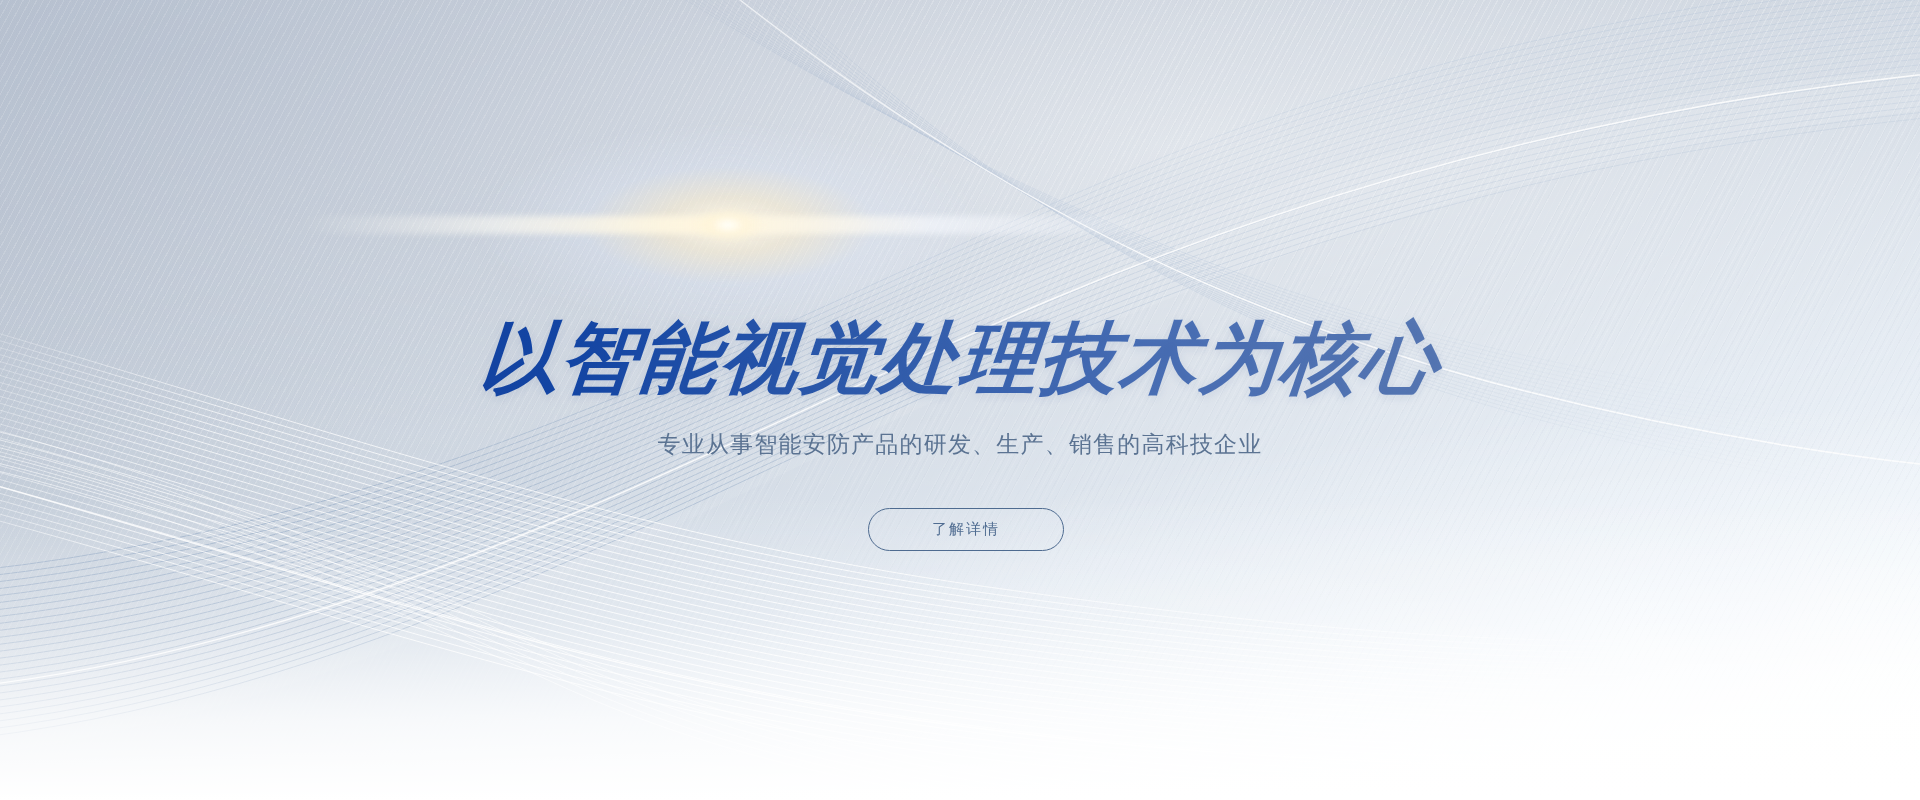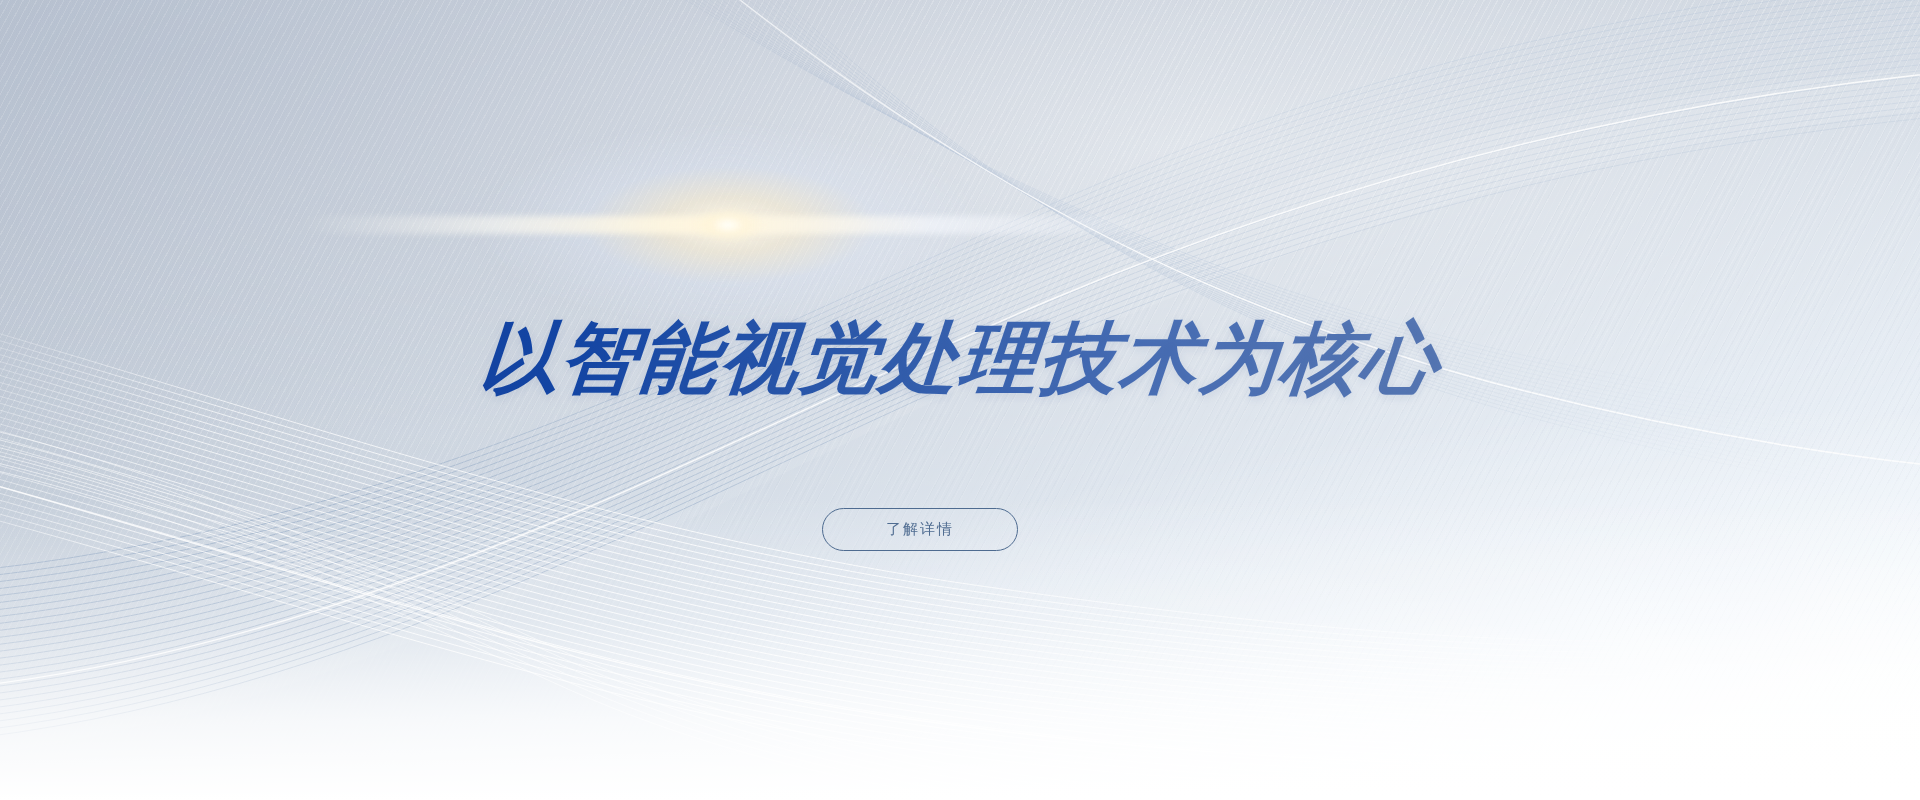--- a/index.html
+++ b/index.html
@@ -205,21 +205,21 @@
     font-size: 23px;
     line-height: 34px;
     font-weight: 400;
     letter-spacing: 1.2px;
     color: #5b7392;
     font-family: "DejaVu Sans", "Liberation Sans", sans-serif;
   }
 
   #hero-cta {
     position: absolute;
-    left: 822px;
+    left: 868px;
     top: 508px;
     width: 196px;
     height: 43px;
     box-sizing: border-box;
     border: 1.6px solid #4e6b90;
     border-radius: 22px;
     background: transparent;
     color: #4f6c91;
     font-size: 15px;
     line-height: 39px;
@@ -382,17 +382,18 @@
   <div class="bg-layer" id="bg-foot"></div>
 
   <div id="bg-flare"></div>
   <div id="bg-flare-streak"></div>
   <div id="bg-flare-core"></div>
 
   <div id="content">
 
     <h1 id="hero-heading">以智能视觉处理技术为核心</h1>
 
+    <p id="hero-subtitle">专业从事智能安防产品的研发、生产、销售的高科技企业</p>
 
     <button id="hero-cta" type="button">了解详情</button>
 
   </div>
 </div>
 
 </body></html>

